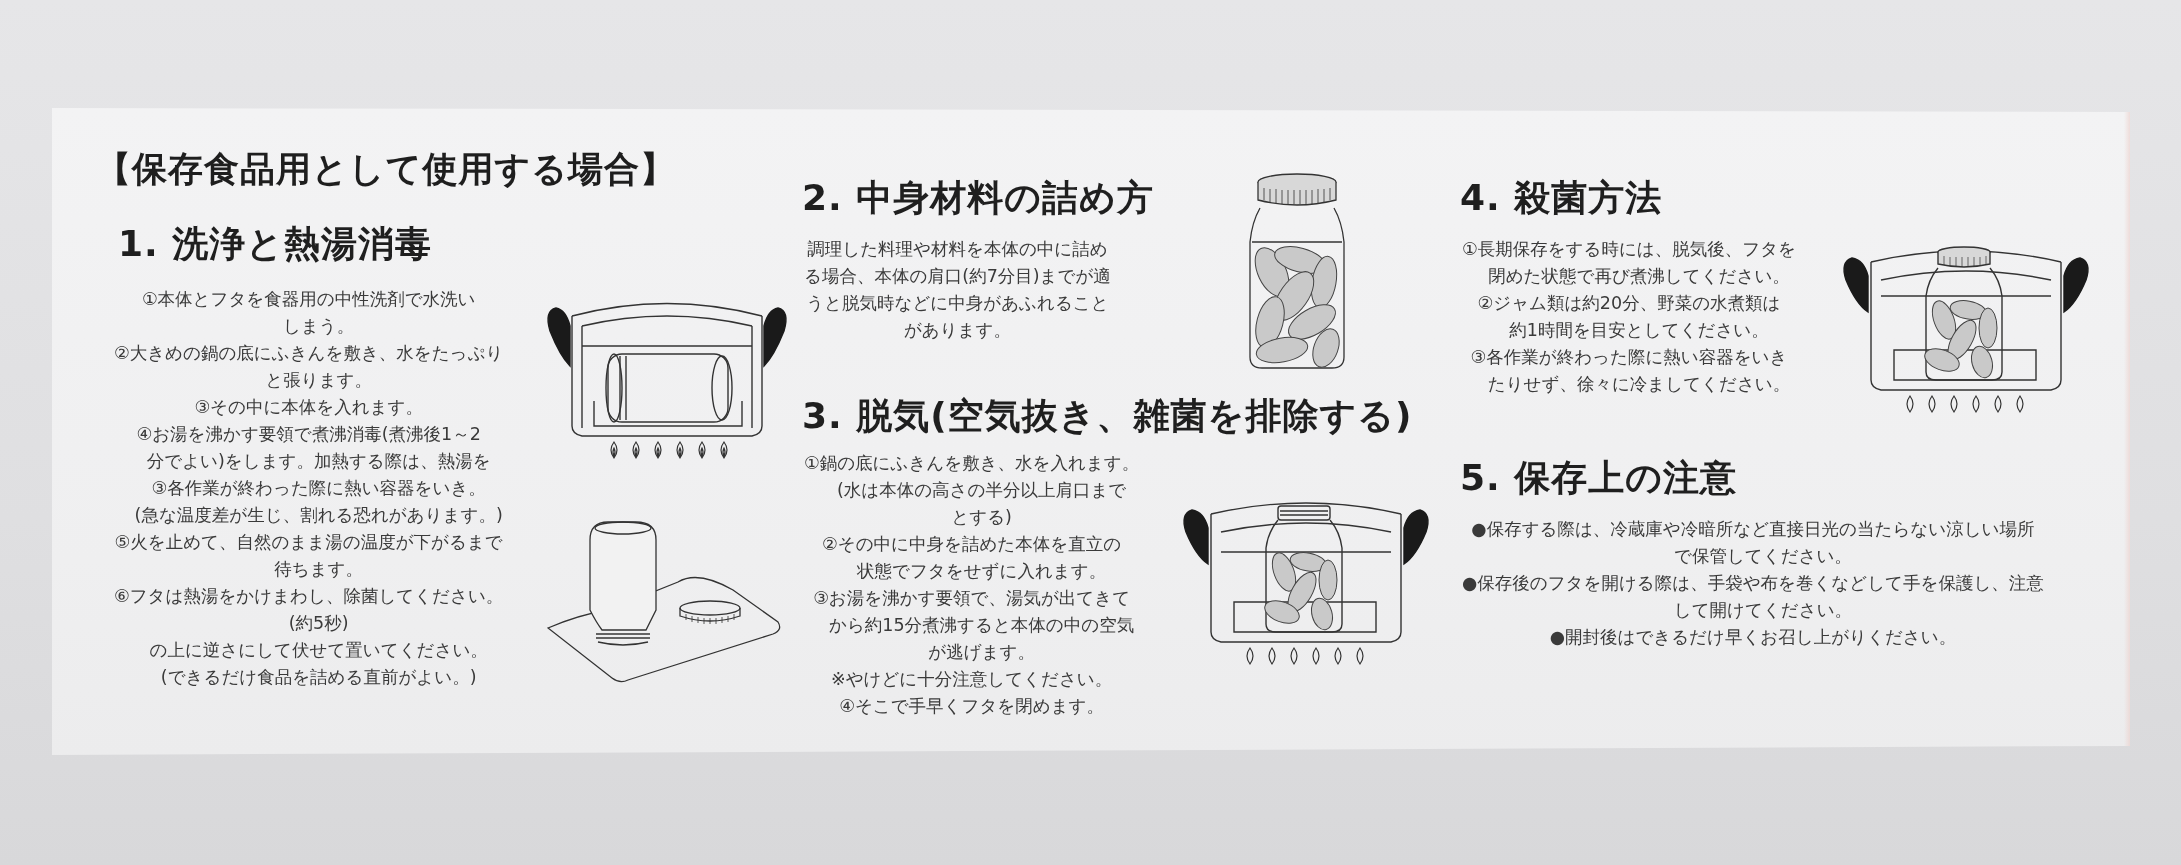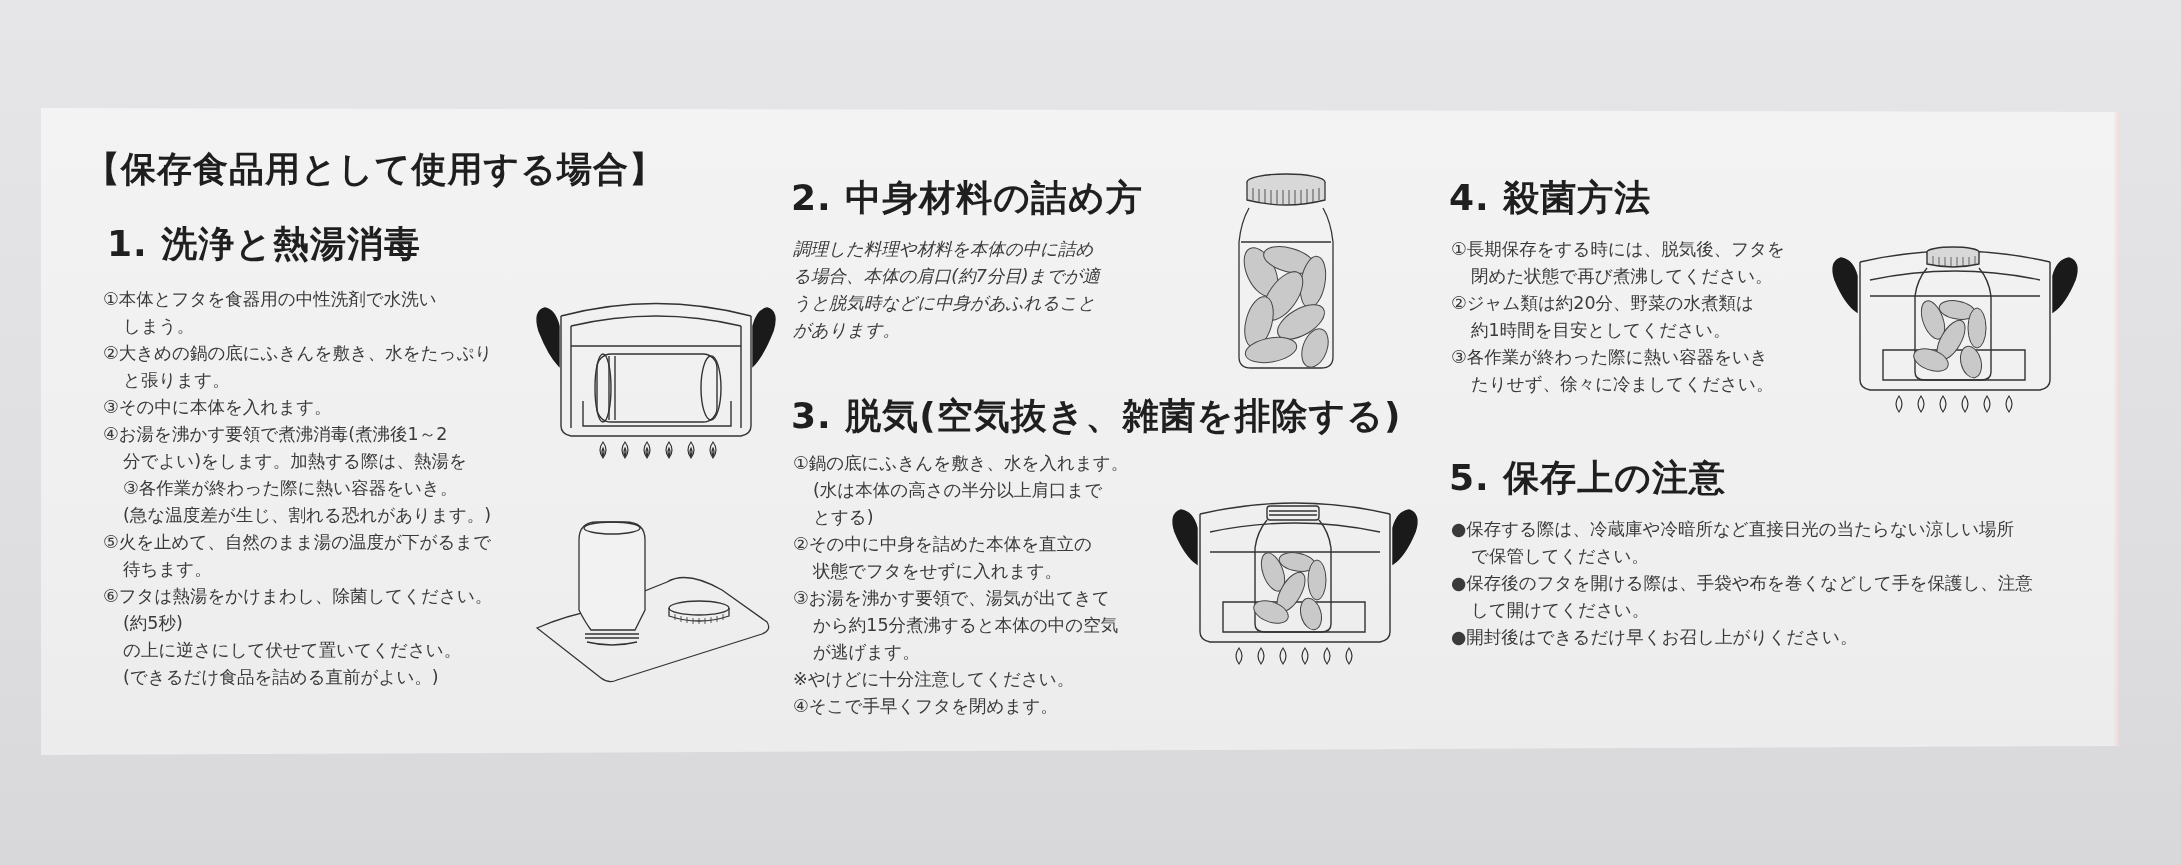--- a/index.html
+++ b/index.html
@@ -3,24 +3,25 @@
 <meta charset="utf-8">
 <style>
   html, body { margin:0; padding:0; }
   body {
     width:2181px; height:865px; overflow:hidden;
     background: linear-gradient(180deg,#e6e6e8 0%,#dfdfe1 60%,#d8d8da 100%);
     font-family:"DejaVu Sans","Liberation Sans",sans-serif;
     position:relative;
   }
   .paper {
-    position:absolute; left:41px; top:108px; width:2078px; height:647px;
+    position:absolute; left:52px; top:108px; width:2078px; height:647px;
     background: linear-gradient(180deg,#f3f3f4 0%,#efeff0 70%,#ececed 100%);
     box-shadow: 0 14px 22px rgba(0,0,0,0.10), 0 2px 3px rgba(0,0,0,0.06);
     clip-path: polygon(0 0, 100% 0.6%, 100% 98.6%, 0 100%);
+    text-align: center;
   }
   .paper::after {
     content:""; position:absolute; right:0; top:0; bottom:0; width:6px;
     background: linear-gradient(90deg, rgba(240,210,205,0) 0%, rgba(235,205,200,0.6) 100%);
   }
   .main-title {
     position:absolute; left:44px; top:38px;
     font-size:35px; font-weight:bold; color:#1e1e1e; letter-spacing:1px;
   }
   .h {
@@ -105,21 +106,21 @@
         <line x1="172" y1="108" x2="172" y2="114"></line>
           <line x1="178" y1="108" x2="178" y2="114"></line>
         <line x1="184" y1="107" x2="184" y2="113"></line>
           <line x1="190" y1="106" x2="190" y2="112"></line>
         <line x1="196" y1="104" x2="196" y2="110"></line>
       </g>
     </svg>
   </div>
 
   <div class="h" style="left:750px; top:66px;">2. 中身材料の詰め方</div>
-  <div class="body" style="left:752px; top:128px;font-style:italic;">
+  <div class="body" style="left:752px; top:128px;">
     <span class="line">調理した料理や材料を本体の中に詰め</span>
     <span class="line">る場合、本体の肩口(約7分目)までが適</span>
     <span class="line">うと脱気時などに中身があふれること</span>
     <span class="line">があります。</span>
   </div>
 
   <div class="ill" style="left:1190px; top:64px;">
     <svg width="110" height="200" viewBox="0 0 110 200" fill="none" stroke="#333" stroke-width="1.3">
       <ellipse cx="55" cy="10" rx="39" ry="8" fill="#d8d8d8"></ellipse>
       <path d="M16 10 L16 28 Q55 38 94 28 L94 10" fill="#d8d8d8"></path>

